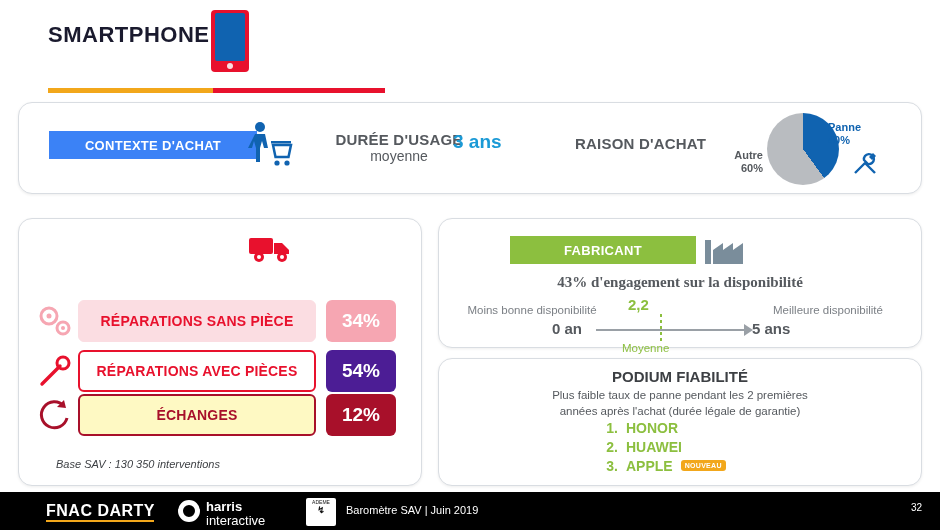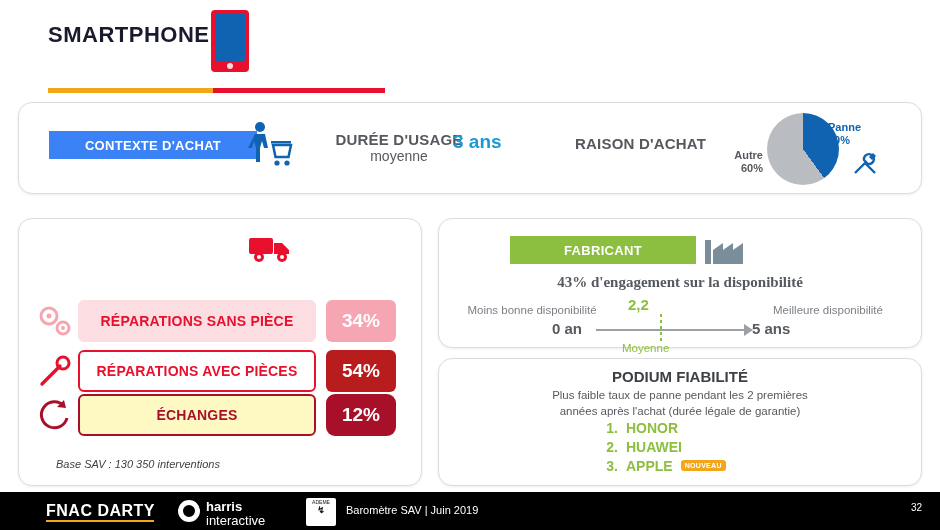--- a/index.html
+++ b/index.html
@@ -92,23 +92,23 @@
     margin-left: 10px; width: 70px; height: 42px; border-radius: 6px;
     display: flex; align-items: center; justify-content: center;
     color: #fff; font-size: 19px; font-weight: bold;
   }
   #row-1 { left: 78px; top: 300px; }
   #row-2 { left: 78px; top: 350px; }
   #row-3 { left: 78px; top: 394px; }
   #row-1 .bar-label { background: #fbdde2; color: #e8112d; border: 1px solid #fbdde2; }
   #row-1 .bar-val   { background: #f6a6b2; }
   #row-2 .bar-label { background: #fff; color: #e8112d; border: 2px solid #e8112d; }
-  #row-2 .bar-val   { background: #b91c1c; }
+  #row-2 .bar-val   { background: #4c1d95; }
   #row-3 .bar-label { background: #fef9c3; color: #a8102a; border: 2px solid #a8102a; }
-  #row-3 .bar-val   { background: #a8102a; border-radius: 9px; }
+  #row-3 .bar-val   { background: #a8102a; }
 
   .side-icon { position: absolute; width: 42px; height: 42px; }
   #icon-gears    { left: 34px; top: 300px; color: #f6a6b2; }
   #icon-screwdvr { left: 34px; top: 350px; color: #e8112d; }
   #icon-exchange { left: 34px; top: 394px; color: #a8102a; }
 
   .base-note {
     position: absolute; left: 56px; top: 458px;
     font-size: 11px; font-style: italic; color: #3c3f43;
   }

